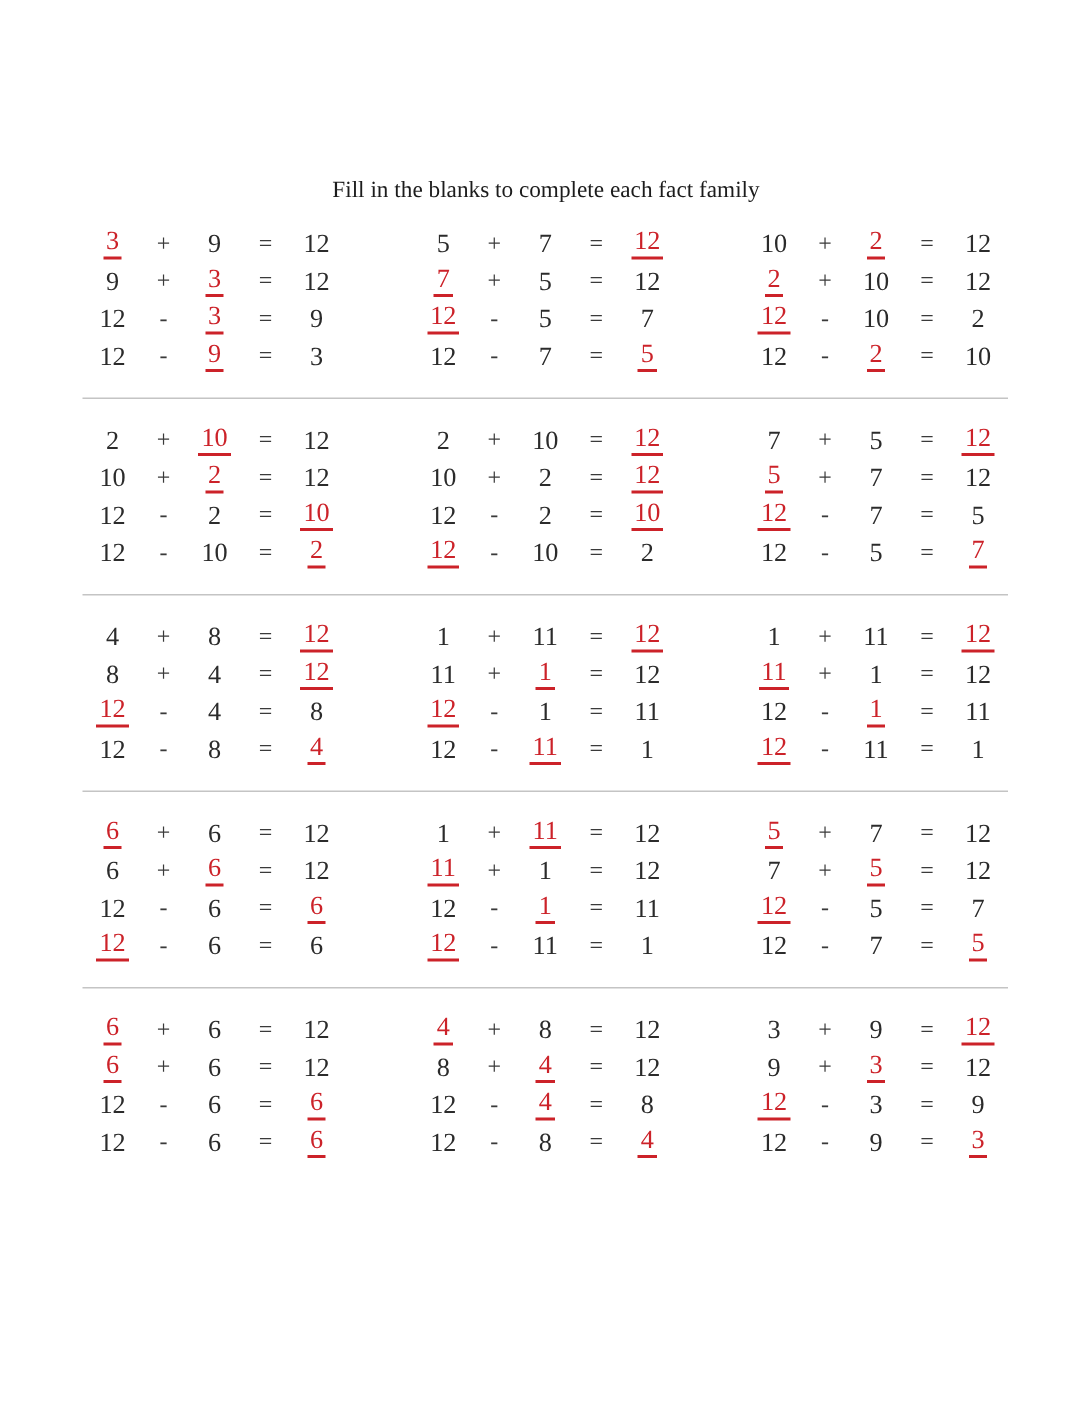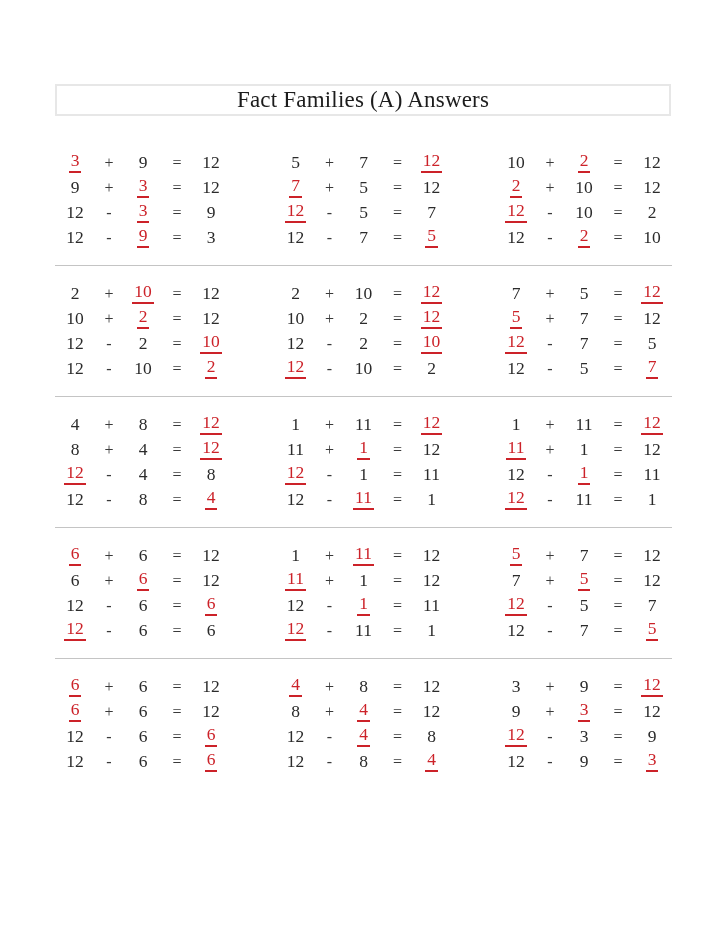--- a/index.html
+++ b/index.html
@@ -81,23 +81,21 @@
   .answer-inner {
     color: var(--answer-red);
     border-bottom: 2px solid var(--answer-red);
     padding: 0 2px 1px 2px;
   }
 </style>
 </head>
 <body>
 
 <div class="page">
-  <div class="title-box">
-    <div class="title">Fact Families (A) Answers</div>
-  </div>
+  <div class="subtitle">Fill in the blanks to complete each fact family</div>
   <div class="worksheet-body">
       <div class="group">
         <div class="block">
           <div class="cell num">
             <div class="answer-inner">3</div>
           </div>
           <div class="cell op">+</div>
           <div class="cell num">9</div>
           <div class="cell op">=</div>
           <div class="cell num">12</div>

